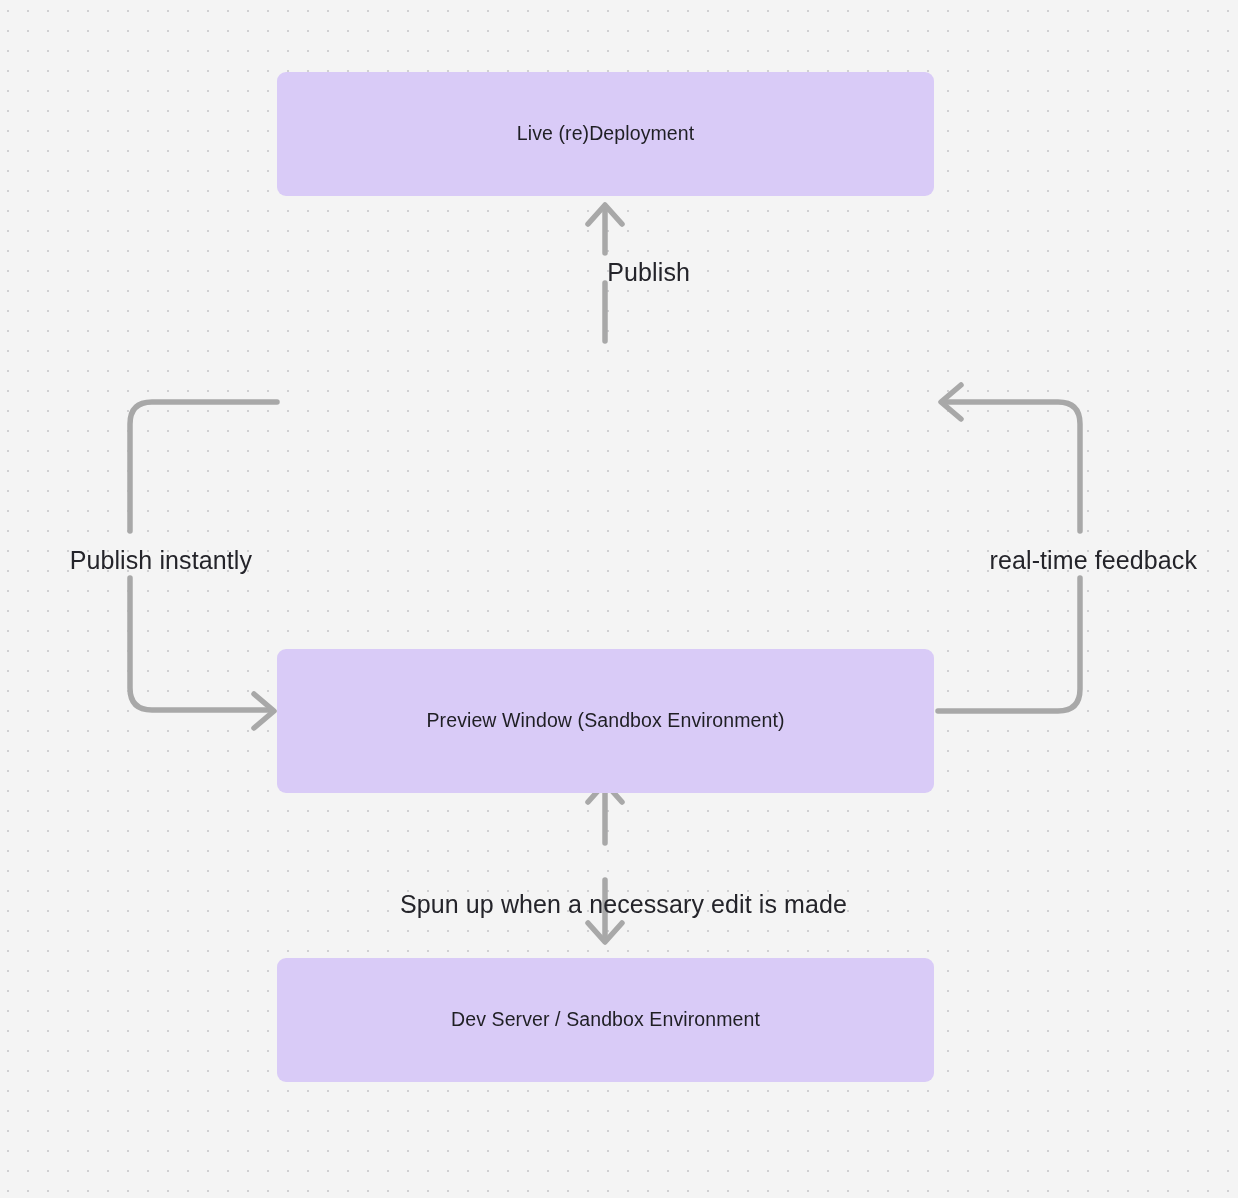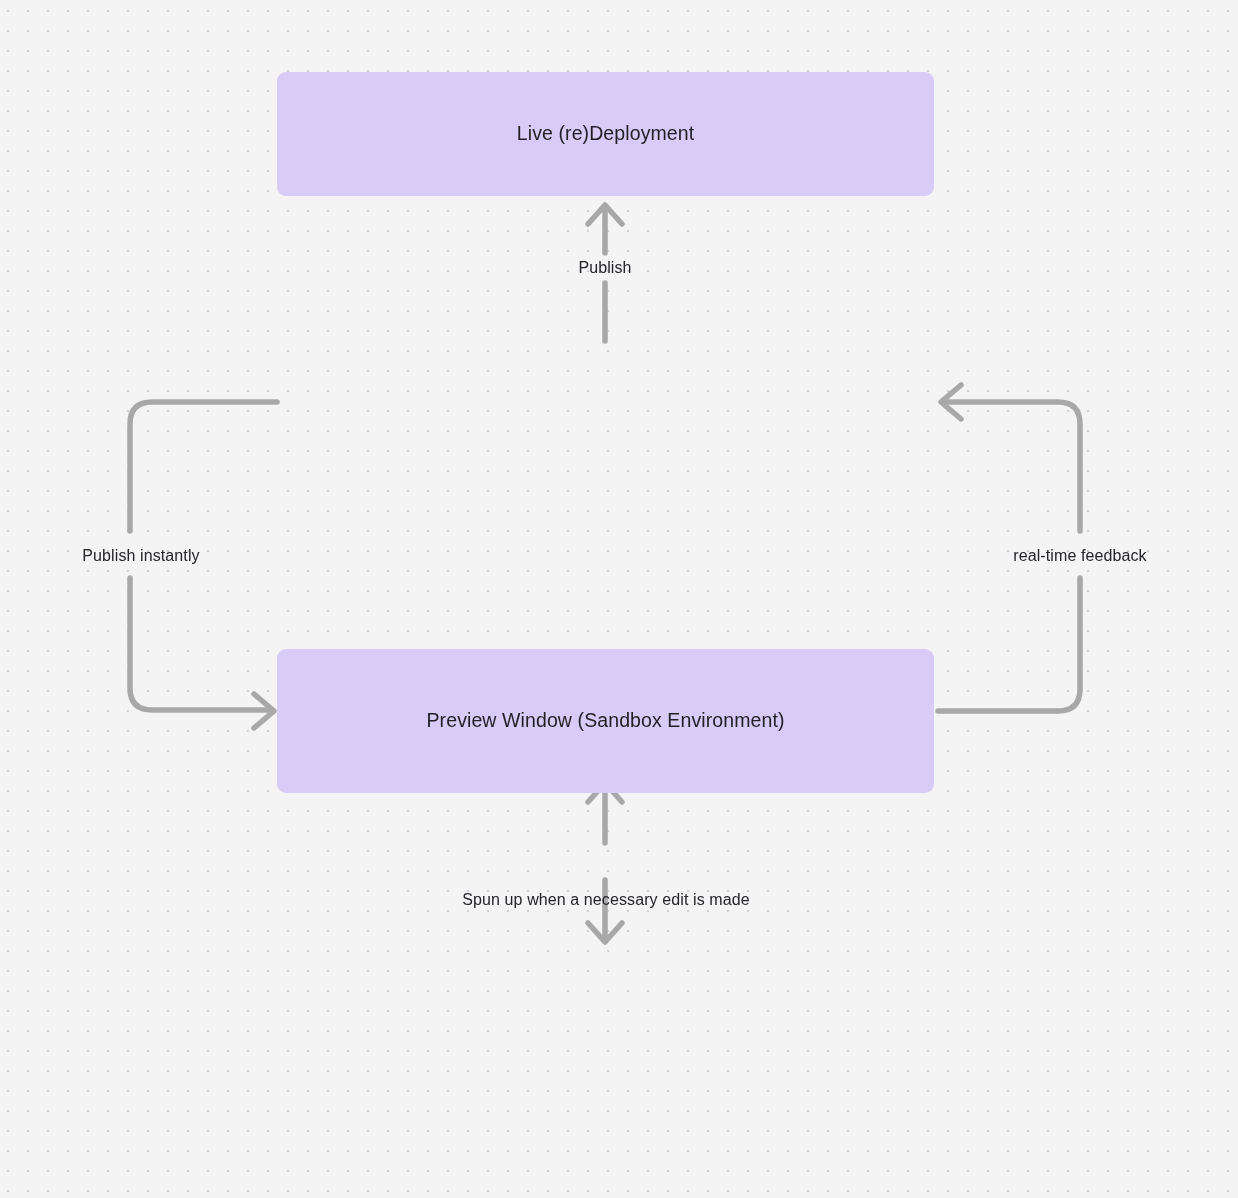--- a/index.html
+++ b/index.html
@@ -47,25 +47,25 @@
     font-size: 19.5px;
     line-height: 1.2;
     color: #1f1f24;
     text-align: right;
     letter-spacing: 0.1px;
     white-space: nowrap;
   }
 
   .edge-label {
     position: absolute;
-    font-size: 16px;
+    font-size: 25px;
     color: #24242a;
     white-space: nowrap;
     letter-spacing: 0.1px;
-    text-align: center;
+    text-align: right;
     line-height: 1;
   }
 
   
   #node-live      { left: 277px; top: 72px;  width: 657px; height: 124px; }
   #node-editor    { left: 277px; top: 341px; width: 657px; height: 124px; }
   #node-preview   { left: 277px; top: 649px; width: 657px; height: 144px; }
   #node-devserver { left: 277px; top: 958px; width: 657px; height: 124px; }
 
   
@@ -114,19 +114,22 @@
 
   <div class="node" id="node-live">
     <span class="node-label">Live (re)Deployment</span>
   </div>
 
 
   <div class="node" id="node-preview">
     <span class="node-label">Preview Window (Sandbox Environment)</span>
   </div>
 
+  <div class="node" id="node-devserver">
+    <span class="node-label">Dev Server / Sandbox Environment</span>
+  </div>
 
   <div class="edge-label" id="label-publish">Publish</div>
   <div class="edge-label" id="label-updates">Publish instantly</div>
   <div class="edge-label" id="label-realtime">real-time feedback</div>
   <div class="edge-label" id="label-spun-up">Spun up when a necessary edit is made</div>
 
 </div>
 
 </body></html>

